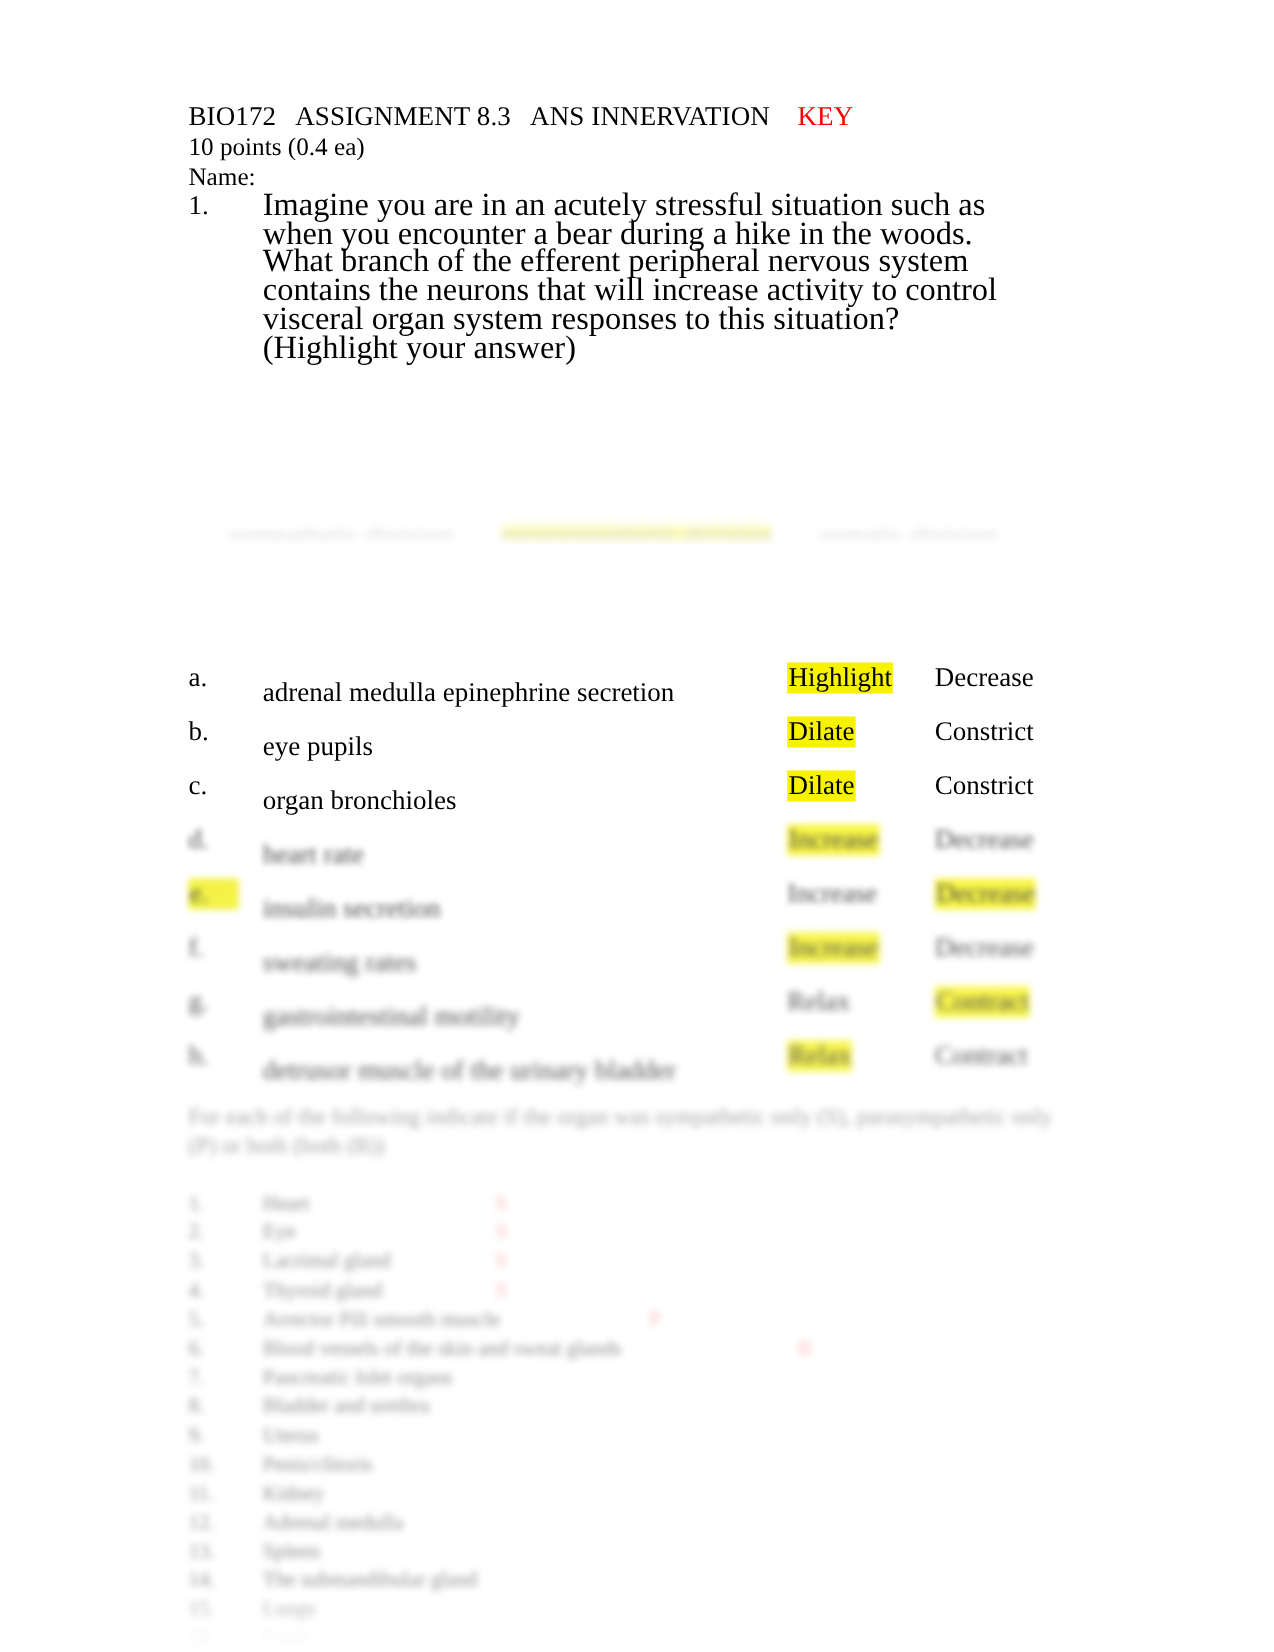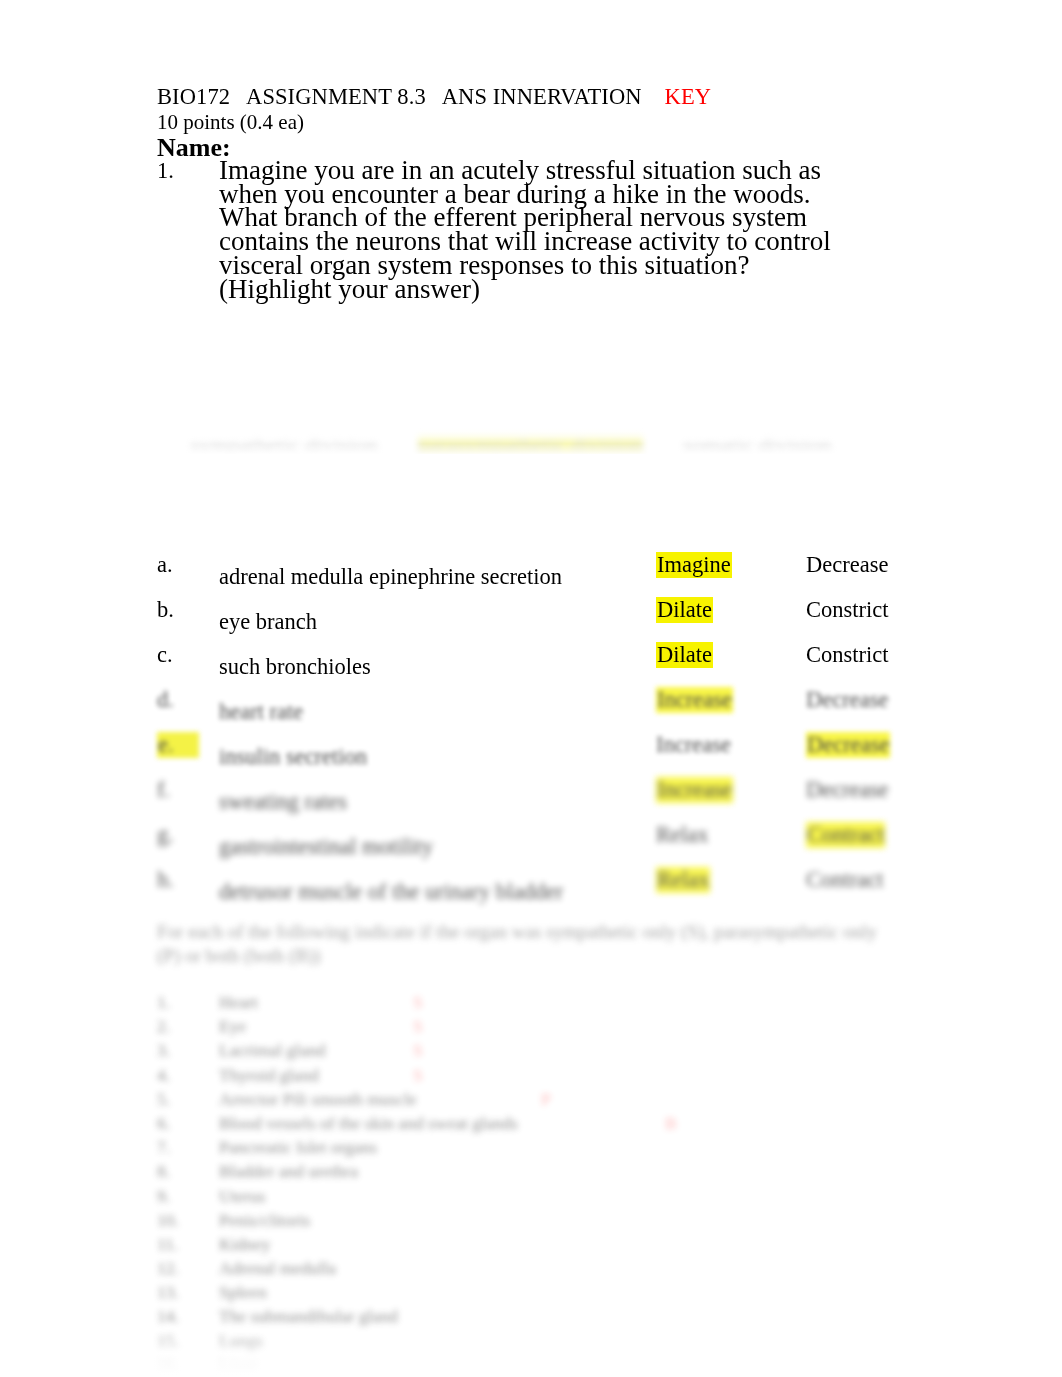--- a/index.html
+++ b/index.html
@@ -42,24 +42,23 @@
   }
   .key-word {
     color: #ff0000;
   }
   .subtitle-line {
     font-size: 21px;
     line-height: 25.5px;
     white-space: pre;
   }
   .name-line {
-    font-size: 26px;
+    font-size: 21px;
     line-height: 25.5px;
     white-space: pre;
-    font-weight: bold;
   }
 
   
   .question-block {
     position: absolute;
     left: 157px;
     top: 159px;
     width: 760px;
   }
   .q-number {
@@ -147,21 +146,20 @@
   }
   .cr-opt1 {
     position: absolute;
     left: 499px;
     top: 0;
   }
   .cr-opt2 {
     position: absolute;
     left: 622px;
     top: 0;
-    margin-left: 27px;
   }
   .hl {
     background: #f7f300;
     padding: 0 1px;
   }
   .hl-letter {
     background: #f0ee00;
     padding: 0 1px;
   }
 
@@ -252,34 +250,34 @@
       <span class="fr-seg">sympathetic division</span><span class="fr-seg" style="width:40px">&nbsp;</span><span class="fr-hl">parasympathetic division</span><span class="fr-seg" style="width:40px">&nbsp;</span><span class="fr-seg">somatic division</span>
     </div>
   </div>
   <div class="fade-mask"></div>
 
   <div class="choice-table">
 
     <div class="choice-row">
       <span class="cr-letter">a.</span>
       <span class="cr-organ">adrenal medulla epinephrine secretion</span>
-      <span class="cr-opt1 hl">Imagine</span>
+      <span class="cr-opt1 hl">Highlight</span>
       <span class="cr-opt2">Decrease</span>
     </div>
 
     <div class="choice-row">
       <span class="cr-letter">b.</span>
-      <span class="cr-organ">eye branch</span>
+      <span class="cr-organ">eye pupils</span>
       <span class="cr-opt1 hl">Dilate</span>
       <span class="cr-opt2">Constrict</span>
     </div>
 
     <div class="choice-row">
       <span class="cr-letter">c.</span>
-      <span class="cr-organ">such bronchioles</span>
+      <span class="cr-organ">organ bronchioles</span>
       <span class="cr-opt1 hl">Dilate</span>
       <span class="cr-opt2">Constrict</span>
     </div>
 
     <div class="choice-row blur-1">
       <span class="cr-letter">d.</span>
       <span class="cr-organ">heart rate</span>
       <span class="cr-opt1 hl">Increase</span>
       <span class="cr-opt2">Decrease</span>
     </div>

